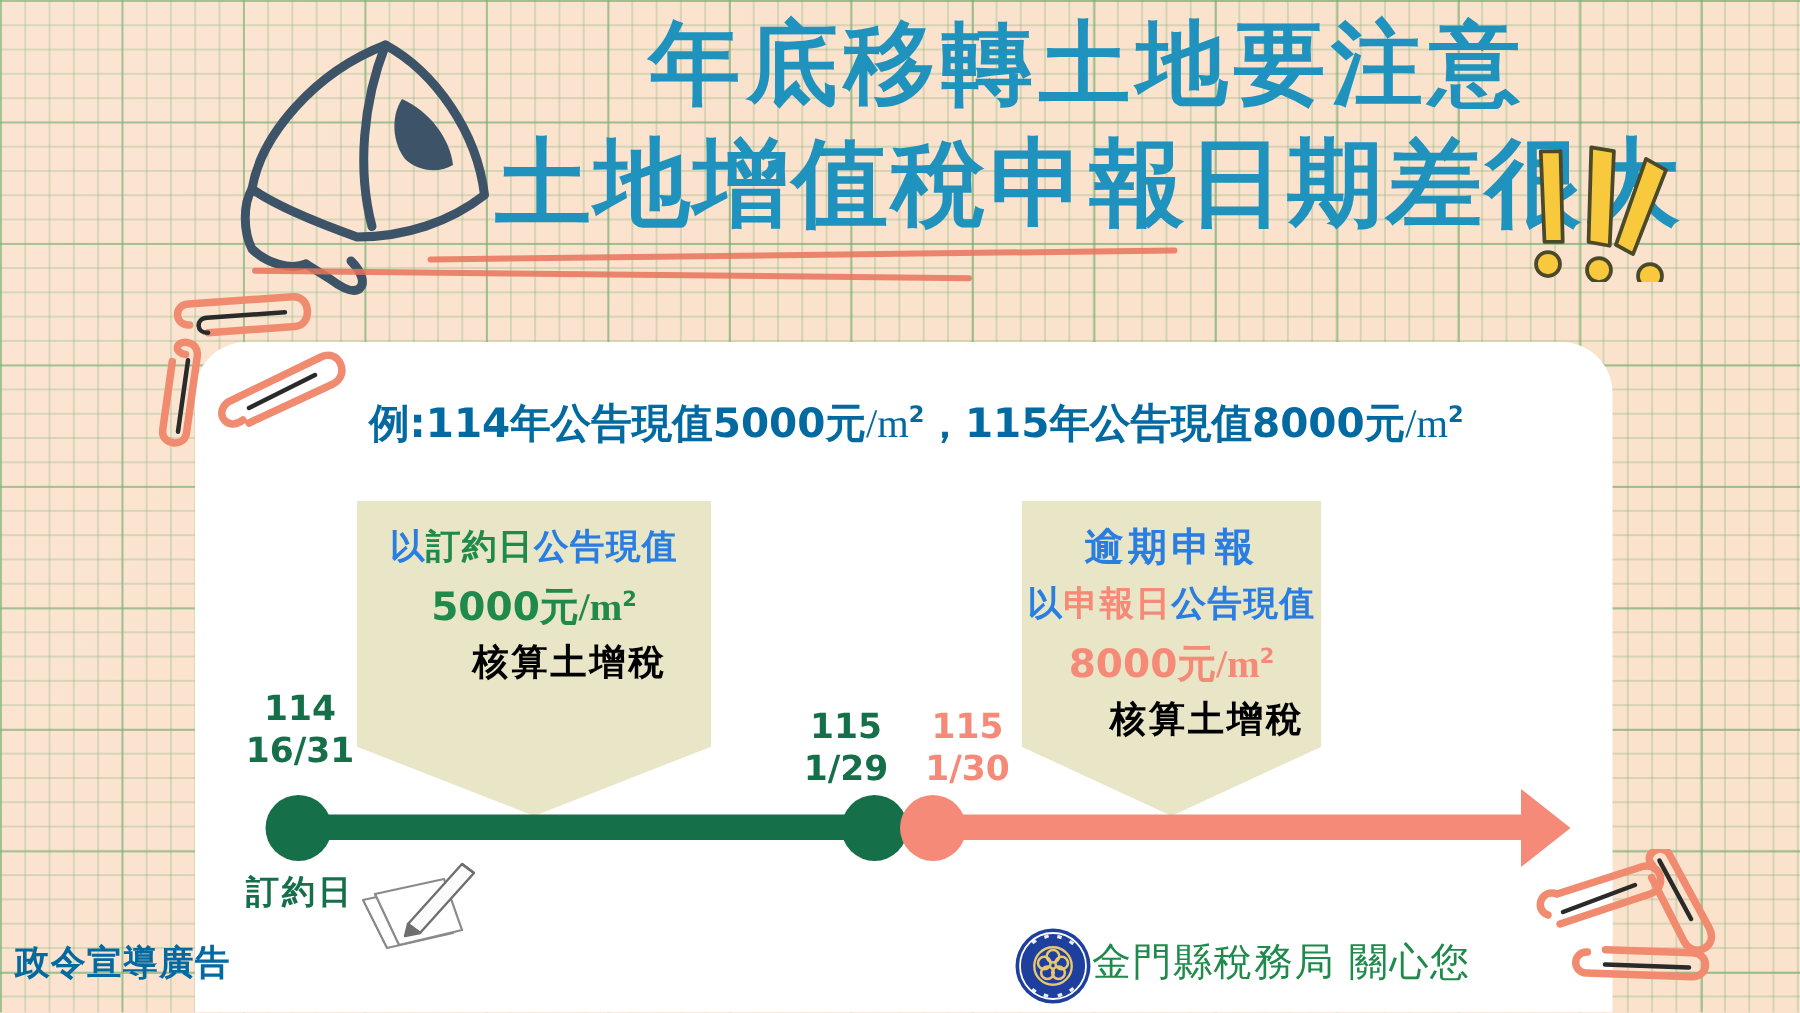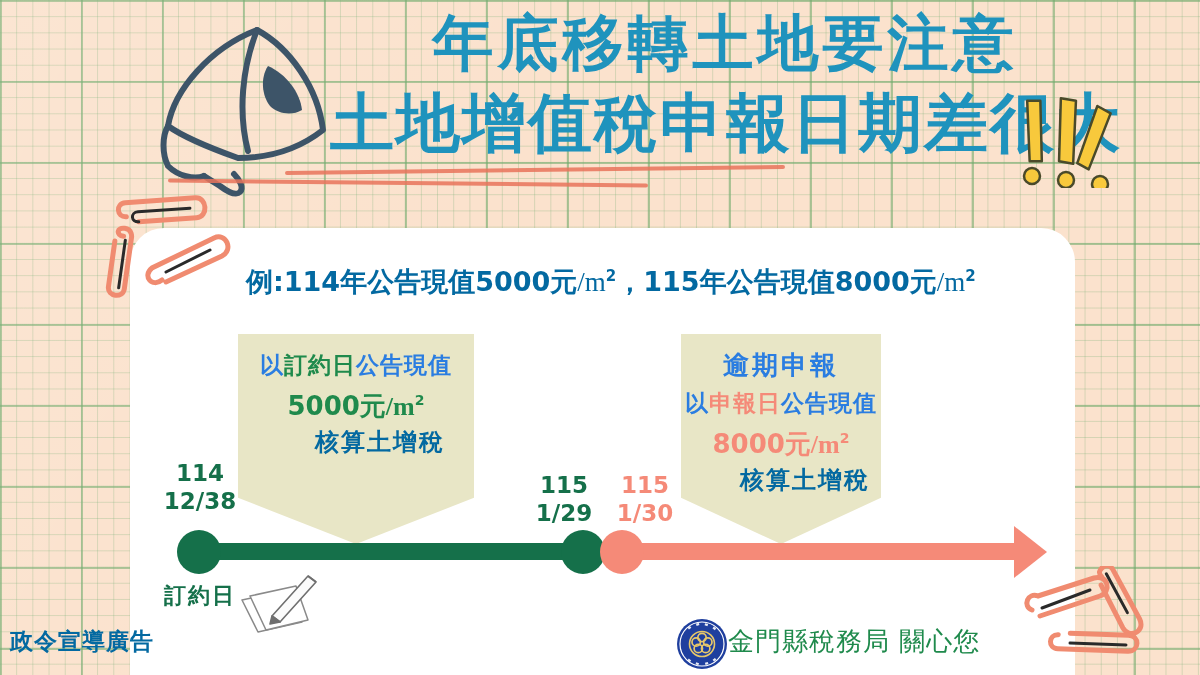--- a/index.html
+++ b/index.html
@@ -78,21 +78,21 @@
     text-align:center;
     clip-path:polygon(0 0,100% 0,100% 78%,50% 100%,0 78%);
     padding-top:14px;
   }
   #banner-left{left:238px;top:334px;width:236px;height:196px;}
   #banner-right{left:681px;top:334px;width:200px;height:196px;}
   .b-line{white-space:nowrap;font-weight:bold;font-family:"DejaVu Sans","Liberation Sans",sans-serif;}
   .b-title{font-size:26px;color:#2a7de1;letter-spacing:3px;line-height:34px;margin-bottom:4px;}
   .b-mid{font-size:23px;letter-spacing:1px;line-height:34px;}
   .b-amt{font-size:26px;line-height:36px;letter-spacing:0px;}
-  .b-last{font-size:24px;color:#0369a1;letter-spacing:2px;line-height:34px;margin-left:48px;}
+  .b-last{font-size:24px;color:#000000;letter-spacing:2px;line-height:34px;margin-left:48px;}
   .c-blue{color:#2a7de1;}
   .c-green{color:#1f8a4c;}
   .c-salmon{color:#f58a78;}
   .sup2{font-size:14px;vertical-align:super;}
   .unit2{font-family:"Liberation Serif","DejaVu Serif",serif;font-weight:bold;}
 
   
   #tl-green-bar{position:absolute;left:198px;top:543px;width:390px;height:17px;background:#15704a;}
   #tl-salmon-bar{position:absolute;left:600px;top:543px;width:420px;height:17px;background:#f58a78;}
   .dot{position:absolute;border-radius:50%;}
@@ -232,21 +232,21 @@
 
 <div id="tl-green-bar"></div>
 <div id="tl-salmon-bar"></div>
 <div class="dot" id="dot-a"></div>
 <div class="dot" id="dot-b"></div>
 <div class="dot" id="dot-c"></div>
 <div id="arrow-head"></div>
 
 <div class="tl-label" id="lab-1">
   <div>114</div>
-  <div>12/38</div>
+  <div>16/31</div>
 </div>
 <div class="tl-label" id="lab-2">
   <div>115</div>
   <div>1/29</div>
 </div>
 <div class="tl-label" id="lab-3">
   <div>115</div>
   <div>1/30</div>
 </div>
 <div class="tl-label" id="lab-contract">訂約日</div>

